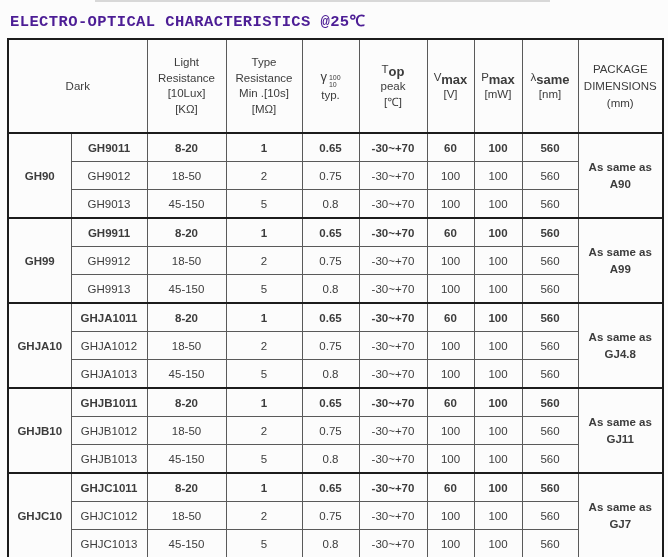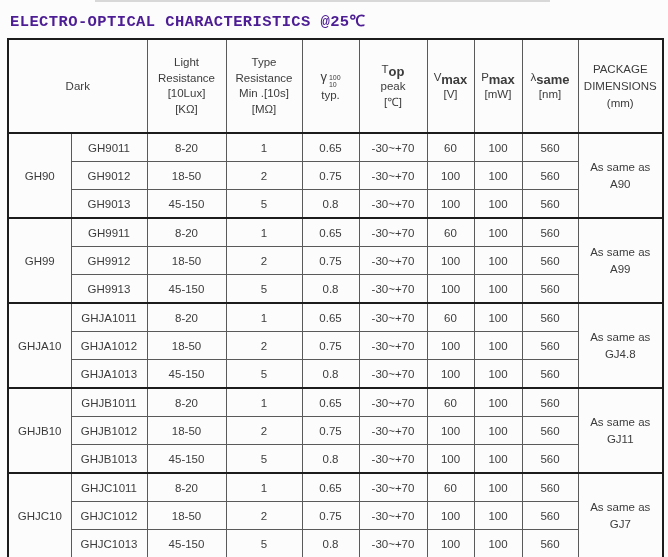--- a/index.html
+++ b/index.html
@@ -43,21 +43,21 @@
     font-size: 11.5px;
     font-weight: normal;
     color: #3c3c3c;
   }
   .eo thead th {
     height: 92px;
     border-bottom: 2px solid #1c1c1c;
     line-height: 15px;
   }
   .eo tbody td { height: 27px; }
-  .eo tr.group-top td { border-top: 2px solid #1c1c1c; }
+  .eo tr.group-top td { border-top: 2px solid #1c1c1c; font-weight: bold; }
   .hline { line-height: 15.5px; }
   .pkg-head .hline { line-height: 17px; }
   .sub {
     font-size: 13px;
     vertical-align: -3px;
     letter-spacing: 0;
     font-weight: bold;
   }
   .gamma-sym { font-size: 13px; }
   .stack {

